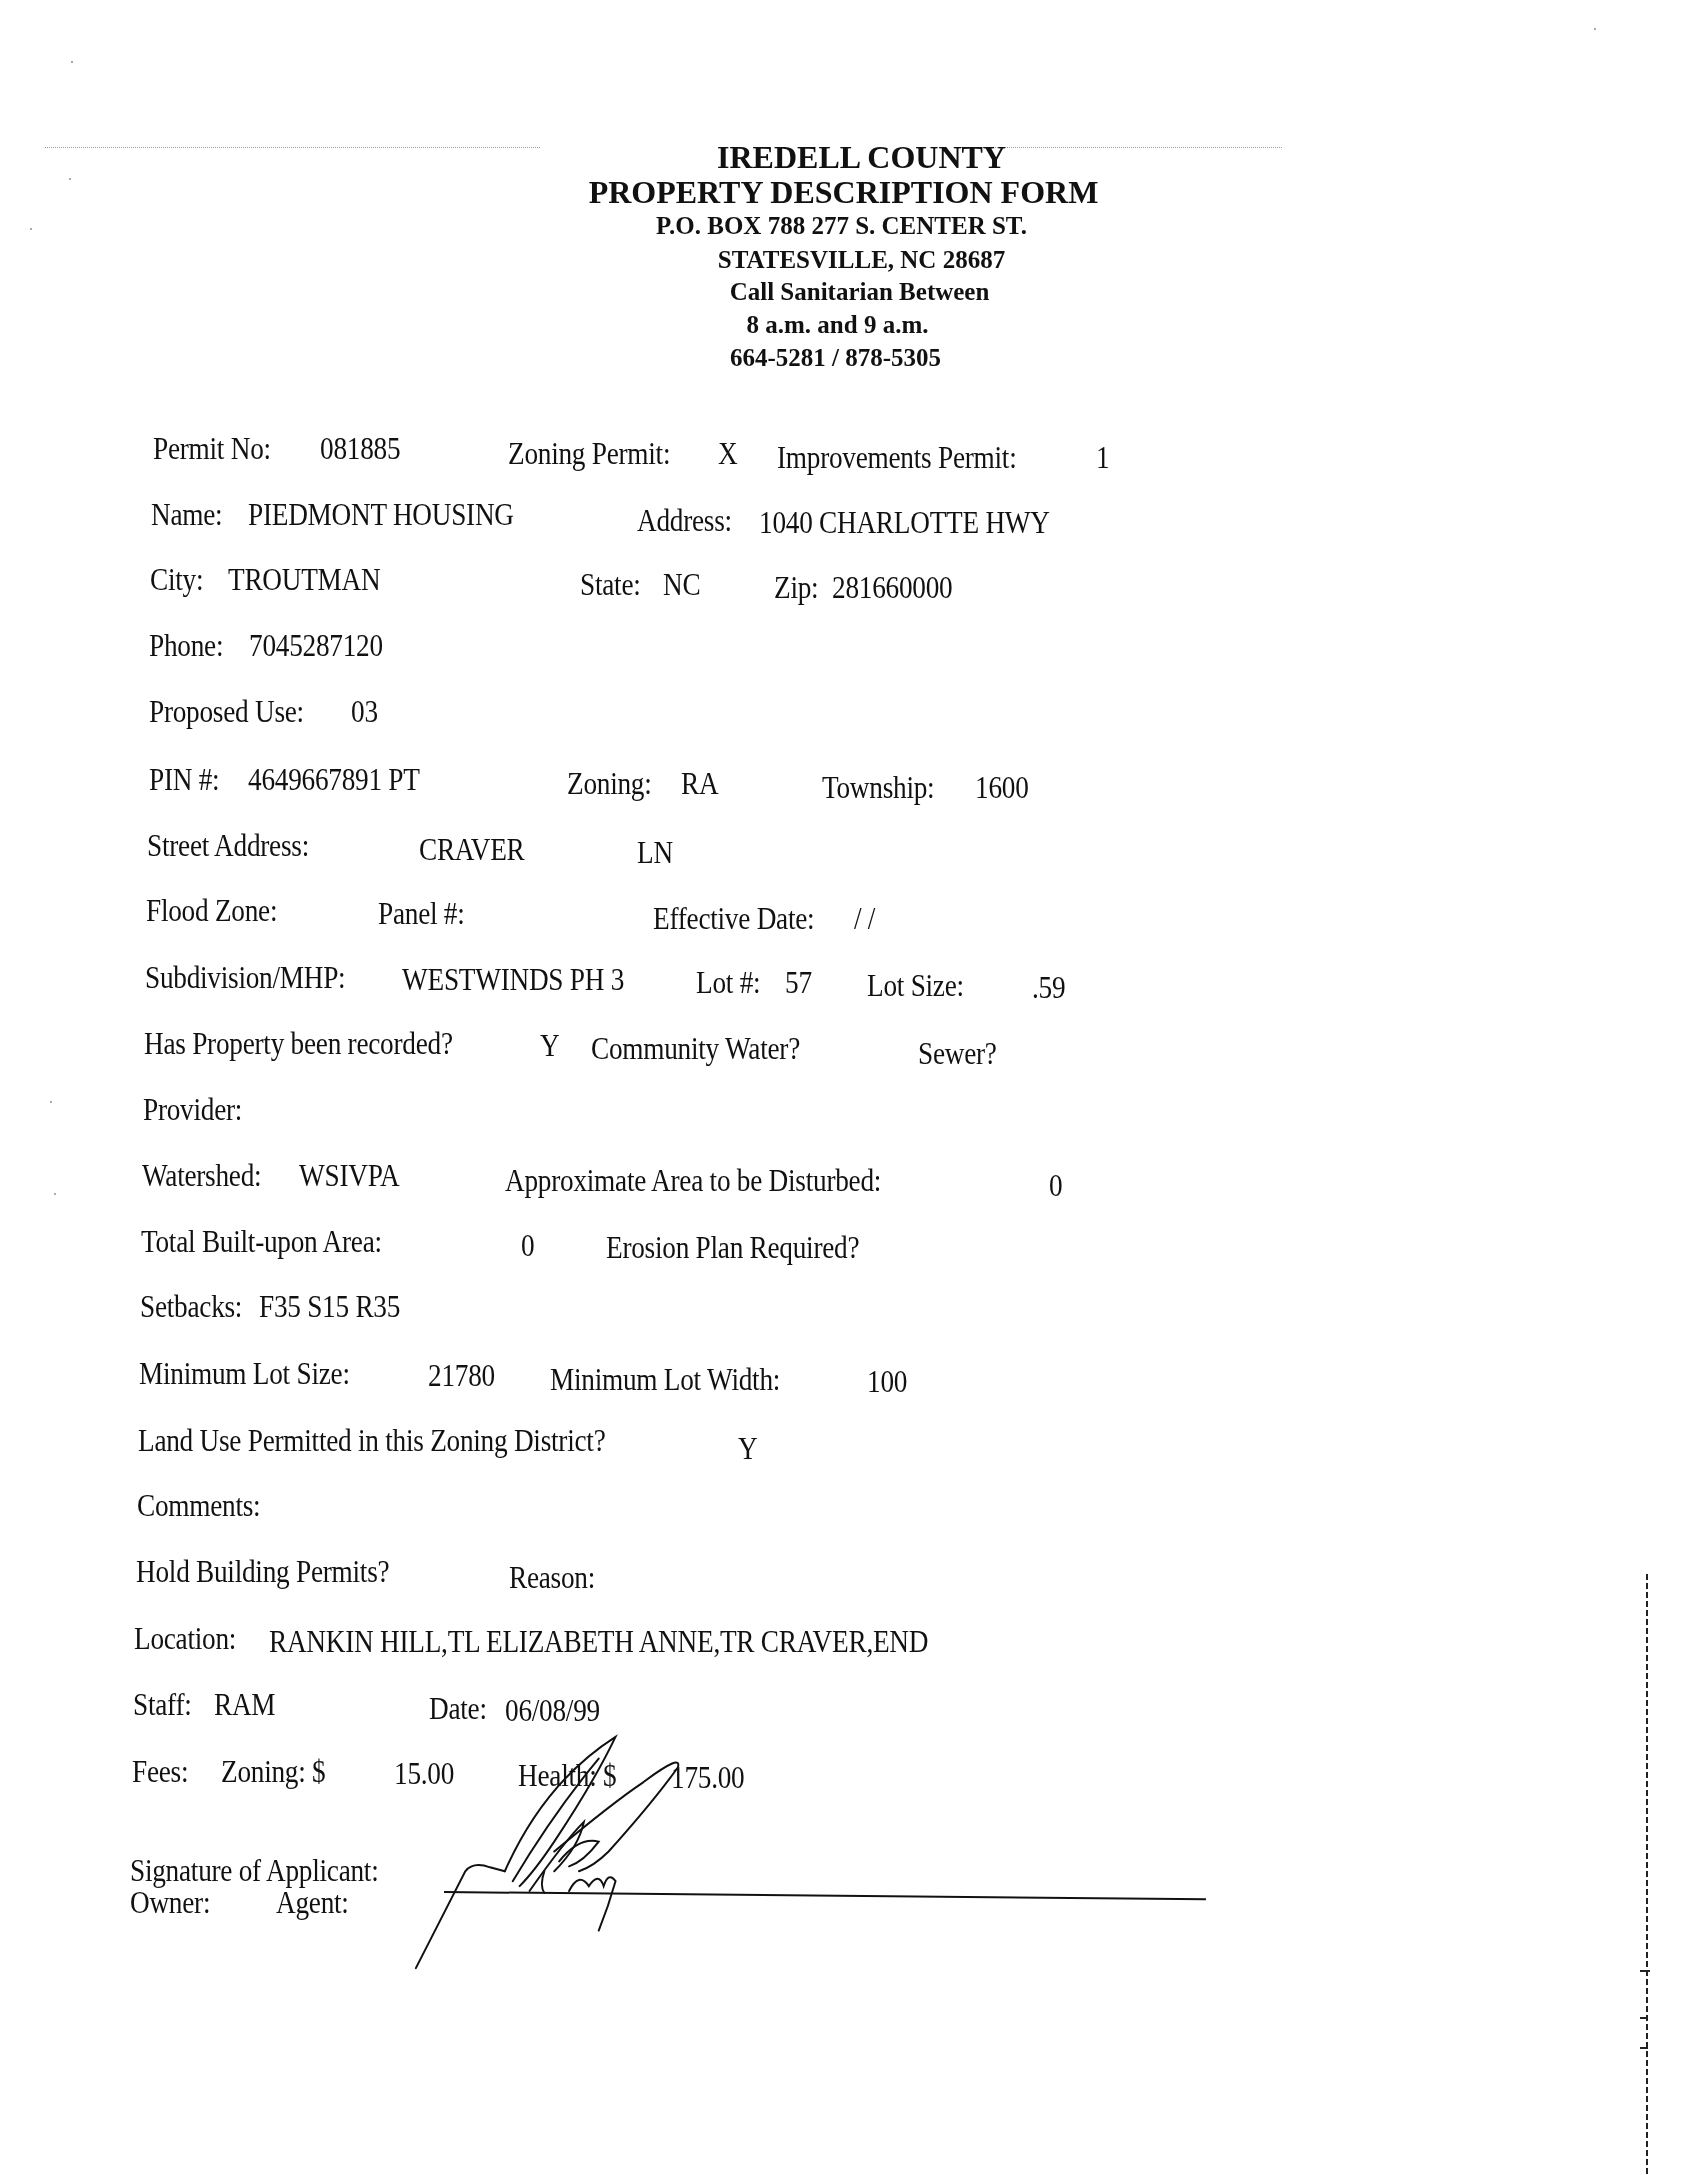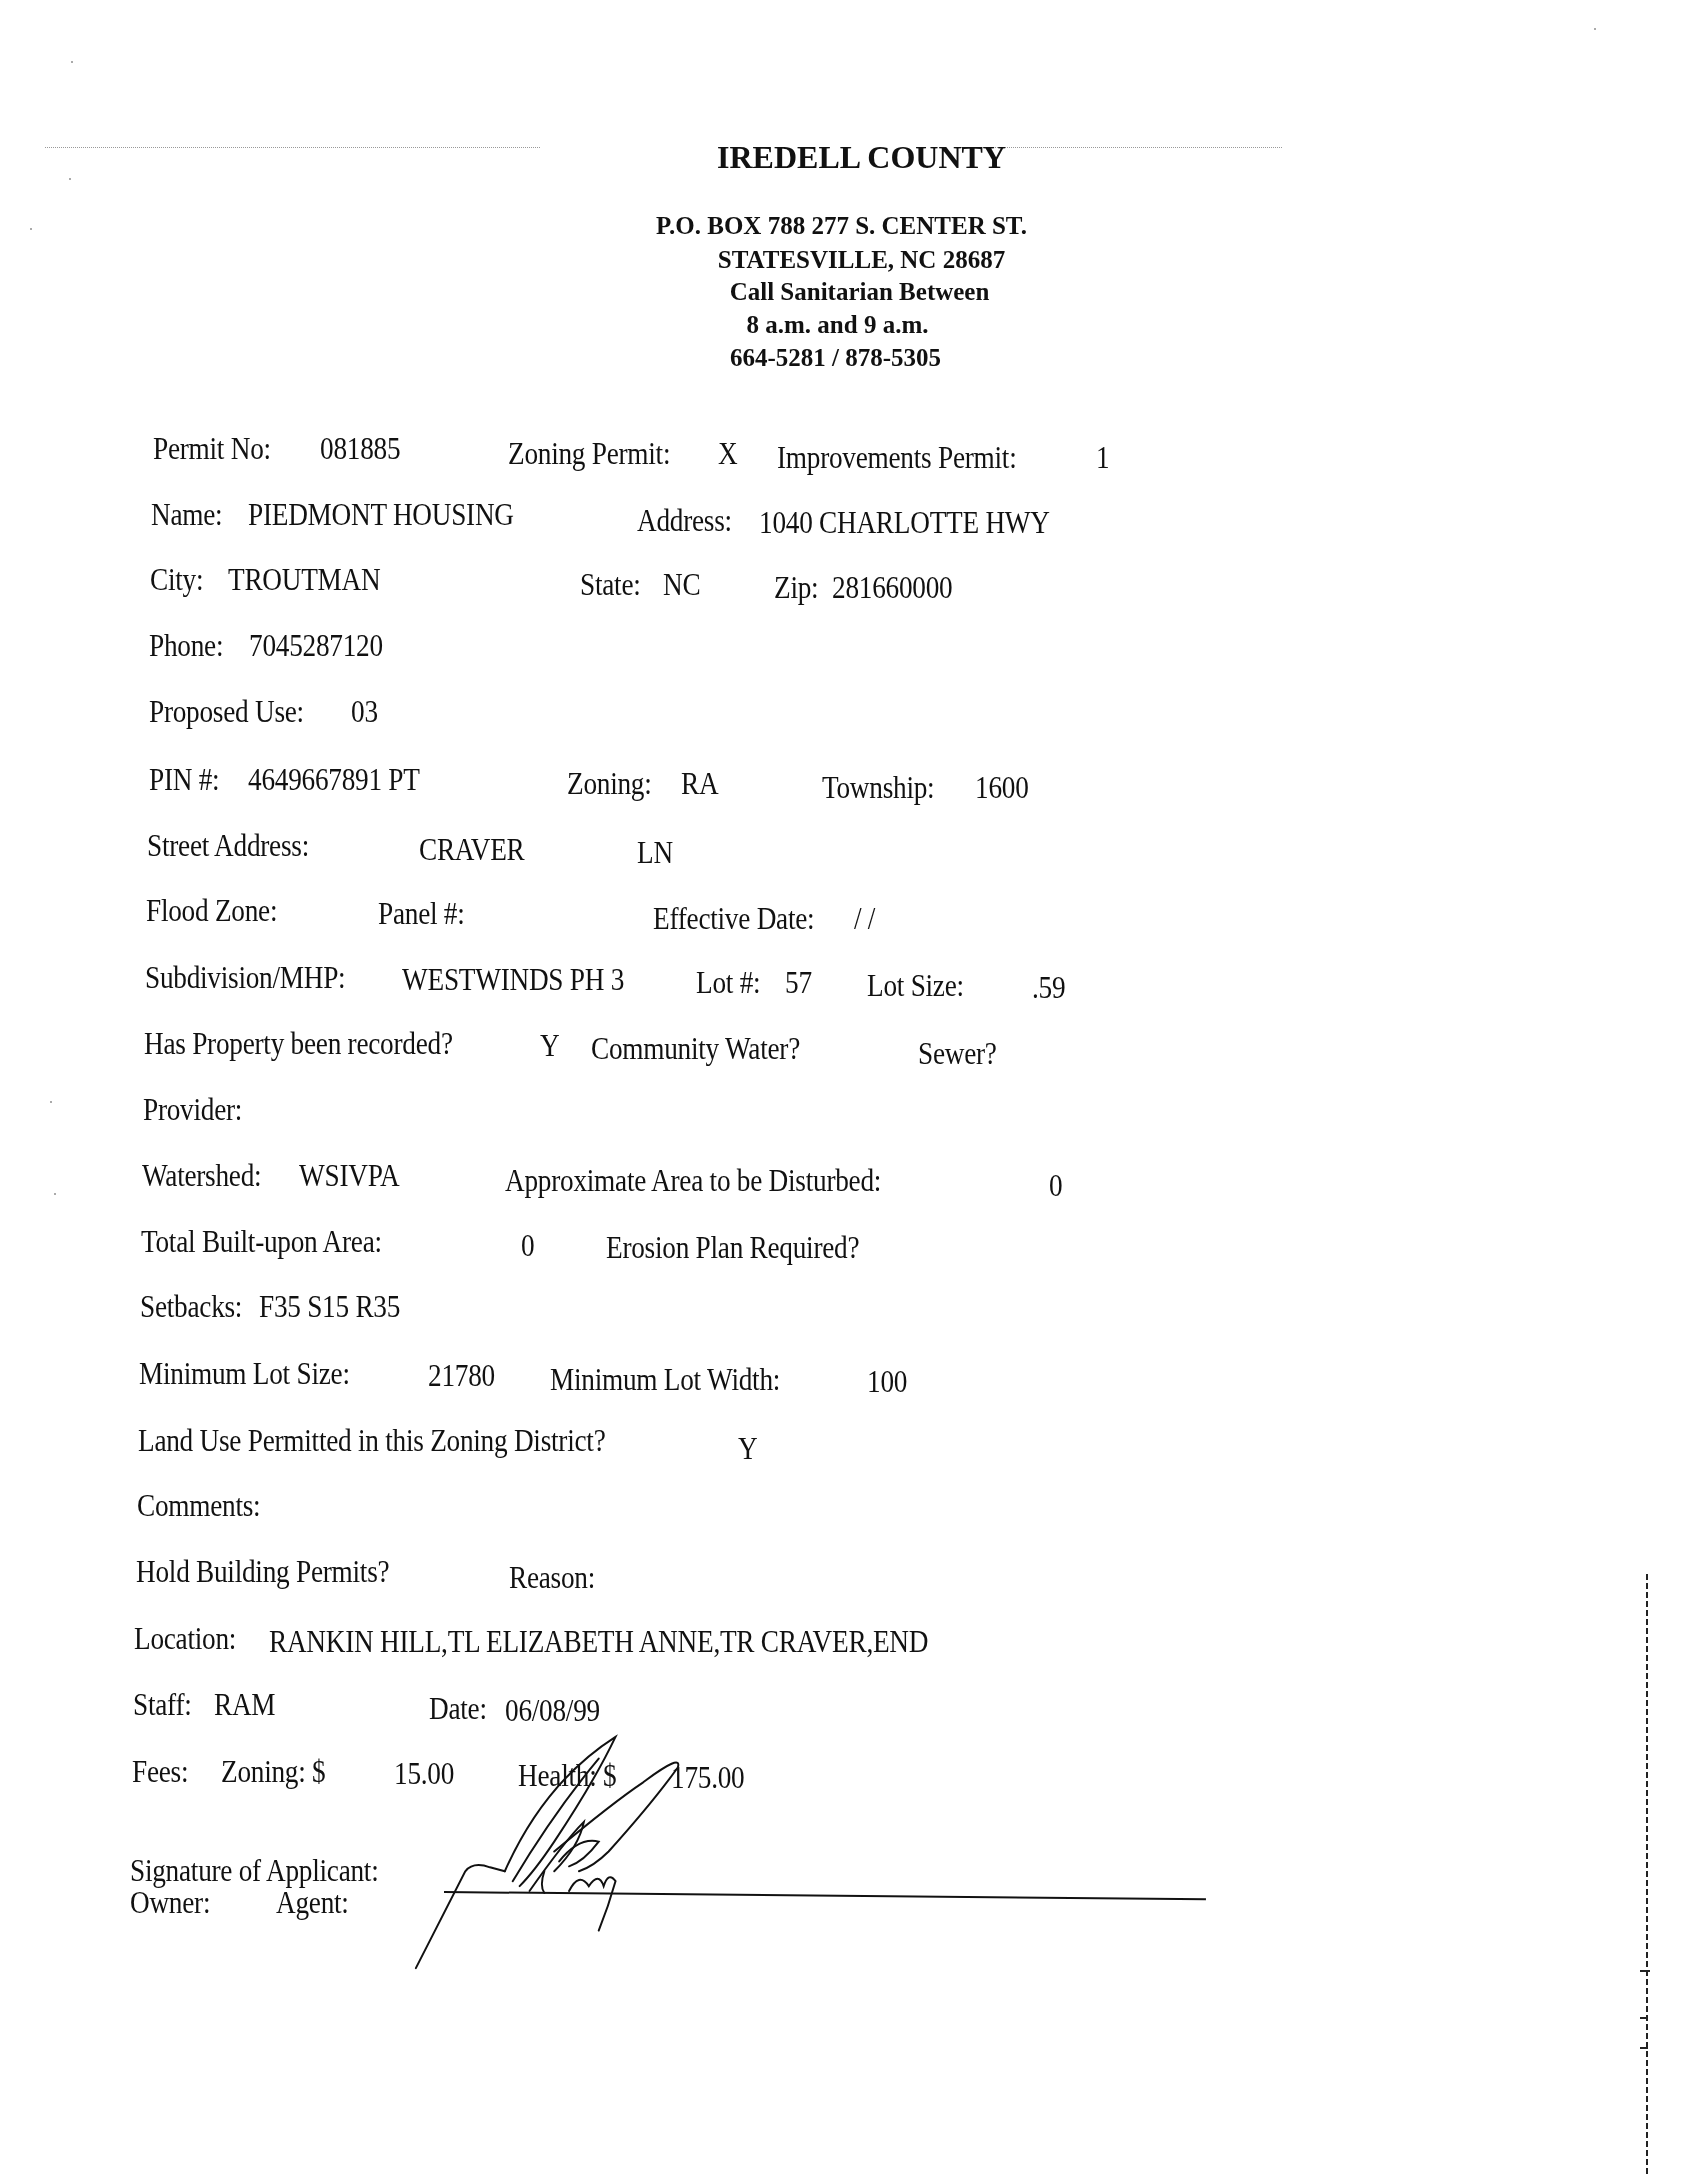--- a/index.html
+++ b/index.html
@@ -29,20 +29,21 @@
   <div class="dots" style="left:45px;top:147px;width:495px;"></div>
   <div class="dots" style="left:955px;top:147px;width:327px;"></div>
   <div class="speck" style="left:71px;top:61px;"></div>
   <div class="speck" style="left:69px;top:178px;"></div>
   <div class="speck" style="left:30px;top:228px;"></div>
   <div class="speck" style="left:50px;top:1101px;"></div>
   <div class="speck" style="left:54px;top:1193px;"></div>
   <div class="speck" style="left:1594px;top:28px;"></div>
 
   <div class="hdr h1" style="top:139px;left:18px;">IREDELL COUNTY</div>
+  <div class="hdr h1" style="top:174px;">PROPERTY DESCRIPTION FORM</div>
   <div class="hdr h2" style="top:212px;left:-2px;">P.O. BOX 788  277 S. CENTER ST.</div>
   <div class="hdr h2" style="top:246px;left:18px;">STATESVILLE, NC 28687</div>
   <div class="hdr h2" style="top:278px;left:16px;">Call Sanitarian Between</div>
   <div class="hdr h2" style="top:311px;left:-6px;">8 a.m. and 9 a.m.</div>
   <div class="hdr h2" style="top:344px;left:-8px;">664-5281 / 878-5305</div>
 
   <span class="t" style="left:153px;top:431px;">Permit No:</span>
   <span class="t" style="left:320px;top:431px;">081885</span>
   <span class="t" style="left:508px;top:436px;">Zoning Permit:</span>
   <span class="t" style="left:718px;top:436px;">X</span>

